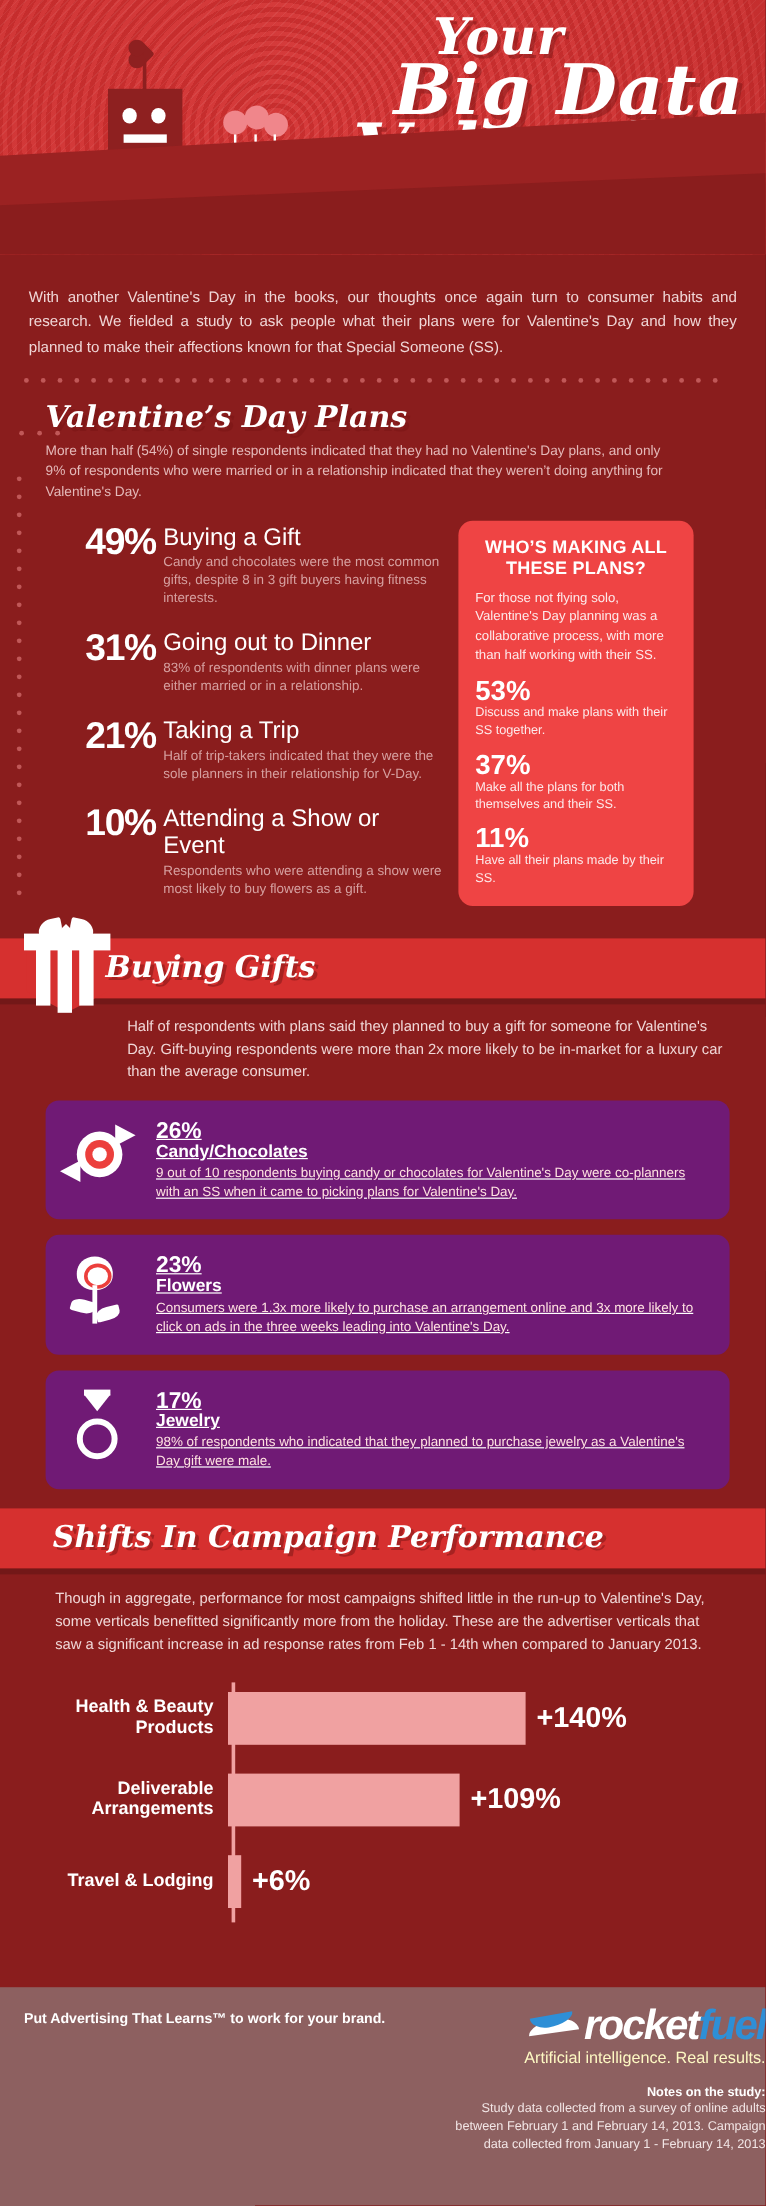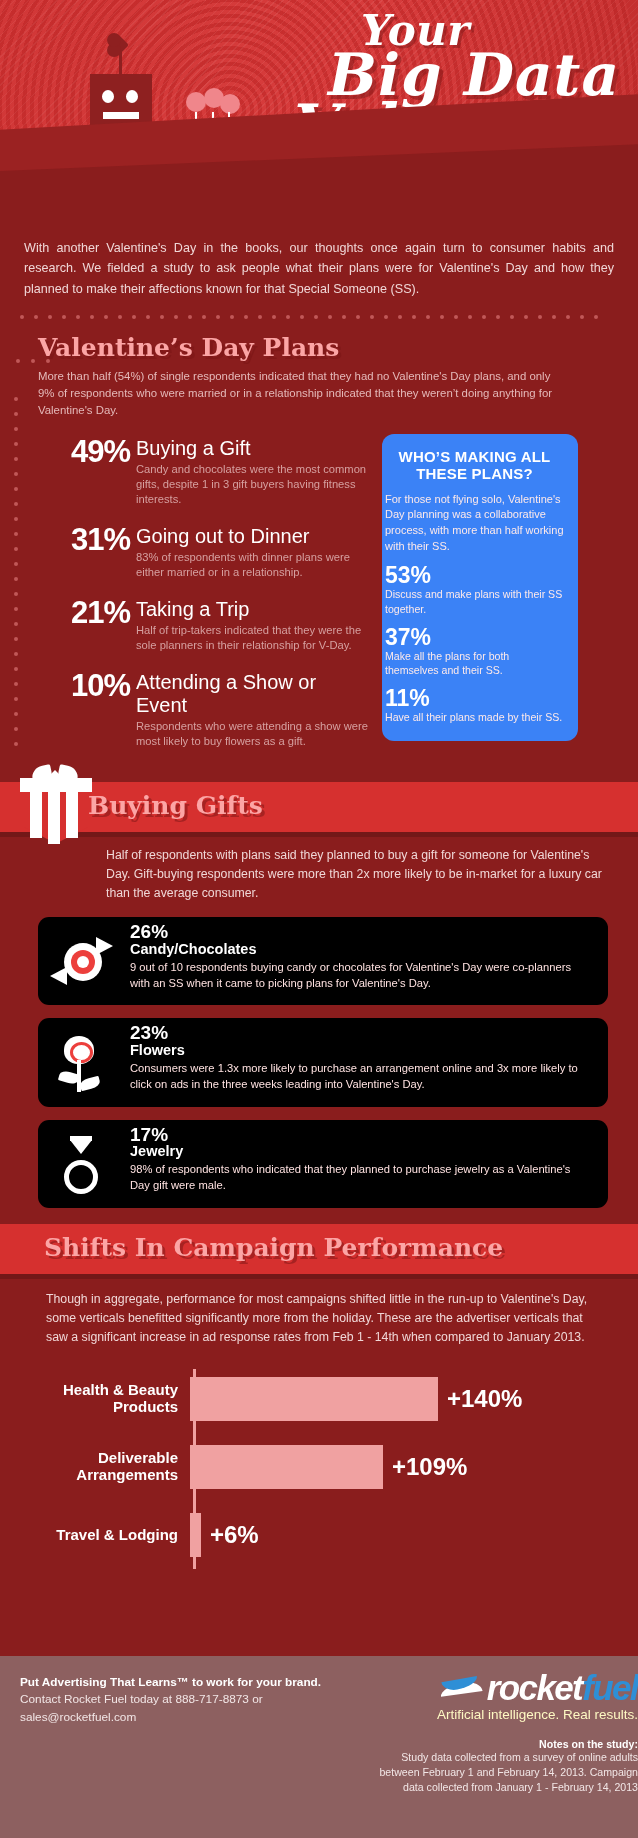--- a/index.html
+++ b/index.html
@@ -107,43 +107,43 @@
 
   
   .intro {
     padding:26px 24px 0 24px; font-size:12.6px; line-height:1.62; color:#f0d7d7;
     text-align:justify;
   }
   .dotrow { display:flex; gap:10px; padding:16px 20px 0 20px; }
   .dotrow i { width:4px; height:4px; border-radius:50%; background:#c05858; display:block; }
 
   .script-h {
-    font-family:"DejaVu Serif", serif; font-weight:700;
-    color:#fca5a5; text-shadow:3px 3px 0 rgba(120,20,20,.5);
+    font-family:"DejaVu Serif", serif; font-style:italic; font-weight:700;
+    color:#ffffff; text-shadow:3px 3px 0 rgba(120,20,20,.5);
   }
 
   .sec-plans { padding:14px 24px 0 38px; position:relative; }
   .sec-plans h2 { font-size:25px; }
   .sec-sub { font-size:11.4px; line-height:1.5; color:#e4b9b9; margin-top:6px; max-width:520px; }
 
   .dotcol { position:absolute; left:14px; top:78px; }
   .dotcol i { display:block; width:4px; height:4px; border-radius:50%; background:#c05858; margin-bottom:11px; }
   .dot-h { position:absolute; left:16px; top:40px; display:flex; gap:11px; }
   .dot-h i { width:4px; height:4px; border-radius:50%; background:#c05858; }
 
   .plans-wrap { display:flex; gap:14px; margin-top:16px; }
   .plans-list { width:330px; }
   .plan { display:flex; gap:6px; margin-bottom:16px; }
   .plan-pct { font-size:31px; font-weight:700; line-height:1; width:92px; text-align:right; letter-spacing:-1px; }
   .plan-txt { flex:1; padding-top:1px; }
   .plan-title { font-size:20px; font-weight:400; line-height:1.15; }
   .plan-desc { font-size:11.2px; line-height:1.38; color:#d6a0a0; margin-top:2px; }
 
   .who-box {
-    width:196px; background:#3b82f6; border-radius:12px; padding:14px 14px 16px 3px;
+    width:196px; background:#ef4444; border-radius:12px; padding:14px 14px 16px 14px;
     align-self:flex-start; margin-top:-2px;
   }
   .who-h { font-size:15px; font-weight:700; text-align:center; line-height:1.18; letter-spacing:.2px; }
   .who-p { font-size:11px; line-height:1.42; color:#fde9ea; margin-top:9px; }
   .who-item { margin-top:9px; }
   .who-pct { font-size:23px; font-weight:700; line-height:1.05; }
   .who-d { font-size:10.6px; line-height:1.34; color:#fde9ea; }
 
   
   .banner { position:relative; height:50px; margin-top:16px; }
@@ -162,22 +162,22 @@
   .gi-bow-l { position:absolute; left:14px; top:-2px; width:20px; height:18px; background:#fff;
               border-radius:60% 10% 60% 10%; transform:rotate(-12deg); }
   .gi-bow-r { position:absolute; left:40px; top:-2px; width:20px; height:18px; background:#fff;
               border-radius:10% 60% 10% 60%; transform:rotate(12deg); }
   .gi-knot { position:absolute; left:32px; top:4px; width:10px; height:10px; background:#fff; transform:rotate(45deg); }
 
   .gifts-p { font-size:12.3px; line-height:1.56; color:#f0d7d7; padding:14px 30px 0 106px; }
 
   .gift-cards { padding:14px 30px 0 38px; }
   .gcard {
-    position:relative; background:#000000; border-radius:11px; padding:5px 16px 14px 92px;
-    margin-bottom:13px; min-height:84px;
+    position:relative; background:#701a75; border-radius:11px; padding:16px 16px 14px 92px;
+    margin-bottom:13px; min-height:84px;text-decoration:underline;
   }
   .gc-pct { font-size:19px; font-weight:700; line-height:1.05; }
   .gc-name { font-size:14.5px; font-weight:700; line-height:1.1; margin-top:0px; }
   .gc-desc { font-size:11.2px; line-height:1.4; color:#ffe2e1; margin-top:2px; }
   .gc-ico { position:absolute; left:14px; top:14px; width:66px; height:62px; }
 
   
   .cd-c { position:absolute; left:12px; top:12px; width:38px; height:38px; border-radius:50%; background:#fff; }
   .cd-c:before { content:""; position:absolute; inset:7px; border-radius:50%; background:#ec3f3c; }
   .cd-c:after { content:""; position:absolute; inset:13px; border-radius:50%; background:#fff; }
@@ -358,21 +358,21 @@
       <i></i>
   </div>
 
   <div class="plans-wrap">
     <div class="plans-list">
 
       <div class="plan">
         <div class="plan-pct">49%</div>
         <div class="plan-txt">
           <div class="plan-title">Buying a Gift</div>
-          <div class="plan-desc">Candy and chocolates were the most common gifts, despite 1 in 3 gift buyers having fitness interests.</div>
+          <div class="plan-desc">Candy and chocolates were the most common gifts, despite 8 in 3 gift buyers having fitness interests.</div>
         </div>
       </div>
 
       <div class="plan">
         <div class="plan-pct">31%</div>
         <div class="plan-txt">
           <div class="plan-title">Going out to Dinner</div>
           <div class="plan-desc">83% of respondents with dinner plans were either married or in a relationship.</div>
         </div>
       </div>
@@ -497,21 +497,20 @@
       <div class="lbl">Travel &amp; Lodging</div>
       <div class="cbar" style="width:11px;"></div>
       <div class="cval">+6%</div>
     </div>
   </div>
 </div>
 
 <div class="footer">
   <div class="ft-left">
     <div class="ft-l1">Put Advertising That Learns™ to work for your brand.</div>
-    <div class="ft-l2">Contact Rocket Fuel today at 888-717-8873 or sales@rocketfuel.com</div>
   </div>
 
   <div class="ft-logo">
     <div class="logo-row">
       <div class="logo-swoosh"></div>
       <div class="logo-rocket">rocket</div>
       <div class="logo-fuel">fuel</div>
     </div>
     <div class="logo-tag">Artificial intelligence. Real results.</div>
     <div class="notes-h">Notes on the study:</div>

